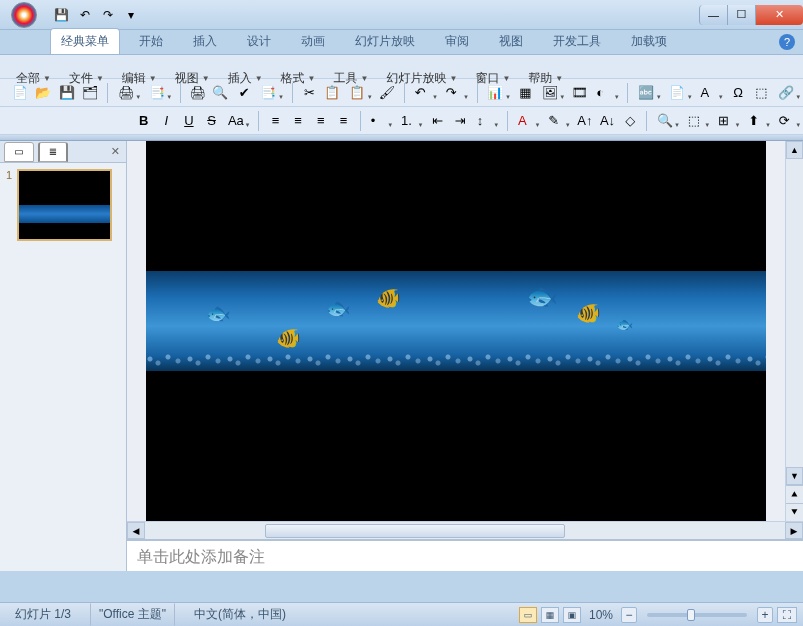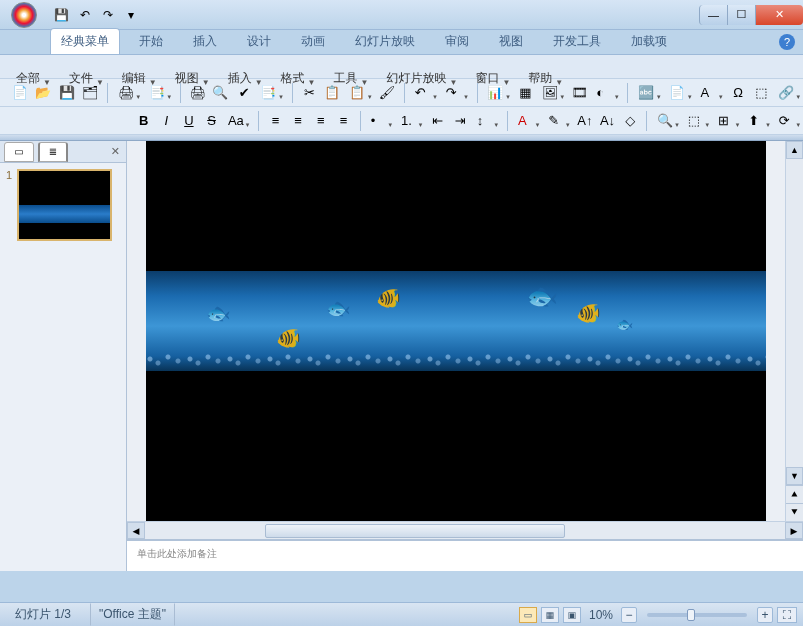--- a/index.html
+++ b/index.html
@@ -18,21 +18,21 @@
 .winbtn.min { border-top-left-radius:4px; border-bottom-left-radius:4px; }
 
 
 .ribbon-tabs { height:25px; display:flex; align-items:end; padding-left:50px; gap:8px; border-bottom:1px solid #9db9d8; position:relative;}
 .rtab { padding:4px 10px; font-size:12px; color:#3e5d80; cursor:pointer; border:1px solid transparent; border-bottom:0; border-radius:4px 4px 0 0; }
 .rtab.active { background:#ffffff; border-color:#9db9d8;font-family:Liberation Serif, serif; }
 .help-icon { position:absolute; right:8px; top:4px; width:16px; height:16px; border-radius:50%; background:#3d7fd1; color:#fff; font-size:11px; text-align:center; line-height:16px; cursor:pointer;}
 
 
 .menurow { height:24px; background:#dfe9f5; border-bottom:1px solid #c0d2e6; display:flex; align-items:center; padding-left:10px; gap:6px; }
-.menuitem { padding:10px 6px; font-size:12px; color:#333; display:flex; align-items:flex-end; cursor:pointer;margin-top:23px; }
+.menuitem { padding:10px 6px; font-size:12px; color:#333; display:flex; align-items:center; cursor:pointer;margin-top:23px; }
 .menuitem .dd { font-size:8px; margin-left:3px; color:#555; }
 
 
 .toolrow { height:28px; background:#e4edf7; border-bottom:1px solid #c0d2e6; display:flex; align-items:center; padding-left:10px; gap:2px; }
 .tbtn { width:22px; height:22px; display:flex; align-items:center; justify-content:center; border:1px solid transparent; border-radius:3px; cursor:pointer; font-size:13px; }
 .tbtn.wdd { width:30px; justify-content:flex-start; padding-left:3px; position:relative; }
 .tbtn.wdd::after { content:"▾"; font-size:7px; position:absolute; right:2px; bottom:2px; color:#555;}
 .sep { width:1px; height:20px; background:#a7bfd9; margin:0 4px; }
 .ribbon-bottom { height:6px; background:linear-gradient(#d0deee,#b3c9e2); border-bottom:1px solid #8fa9c7; }
 
@@ -60,21 +60,21 @@
 .vbar .up, .vbar .down { height:18px; width:100%; background:#d2deec; display:flex; align-items:center; justify-content:center; font-size:9px; cursor:pointer; border:1px solid #b4c5da;}
 .vbar .track { flex:1; }
 .vbar .nav { height:18px; width:100%; display:flex; align-items:center; justify-content:center; font-size:11px; cursor:pointer; border-top:1px solid #b4c5da;}
 
 .hbar { height:18px; display:flex; background:#e4eaf2; border-top:1px solid #c2d1e3;}
 .hbar .btn { width:18px; background:#d2deec; border:1px solid #b4c5da; display:flex; align-items:center; justify-content:center; font-size:9px; cursor:pointer;}
 .hbar .htrack { flex:1; display:flex; align-items:center;}
 .hbar .hthumb { width:300px; height:14px; margin-left:120px; background:linear-gradient(#eef3f9,#cedbea); border:1px solid #a9bcd3; border-radius:2px;}
 
 
-.notes { height:32px; background:#fff; border-top:2px solid #b0c2d8; padding:6px 10px; font-size:10px; color:#888; }
+.notes { height:32px; background:#fff; border-top:2px solid #b0c2d8; padding:6px 10px; font-size:16px; color:#888; }
 
 
 .status { position:absolute; bottom:0; left:0; right:0; height:24px; background:linear-gradient(#d9e5f2,#bcd1e8); border-top:1px solid #9db9d8; display:flex; align-items:center; padding:0 6px; font-size:12px; color:#3b556e; gap:10px;}
 .status .seg { padding:2px 8px; border:1px solid transparent; }
 .status .seg.brd { border-left:1px solid #a9bcd3; border-right:1px solid #a9bcd3; }
 .status .right { margin-left:auto; display:flex; align-items:center; gap:4px;}
 .viewbtn { width:18px; height:16px; border:1px solid #9db9d8; background:#e8eef7; cursor:pointer; display:flex; align-items:center; justify-content:center; font-size:9px;}
 .viewbtn.on { background:#fce9b8; border-color:#d9a94a;}
 .zoomslider { width:100px; height:4px; background:#aac1dc; position:relative; border-radius:2px; margin:0 6px;}
 .zoomslider .knob { position:absolute; left:40%; top:-4px; width:8px; height:12px; background:#eef3f9; border:1px solid #7f9bc0; border-radius:2px;}
@@ -386,20 +386,21 @@
     </div>
     <div class="notes">
       <span>单击此处添加备注</span>
     </div>
   </div>
 </div>
 
 <div class="status">
   <div class="seg">幻灯片 1/3</div>
   <div class="seg brd">"Office 主题"</div>
+  <div class="seg">中文(简体，中国)</div>
   <div class="right">
     <div class="viewbtn on">▭</div>
     <div class="viewbtn">▦</div>
     <div class="viewbtn">▣</div>
     <span style="margin:0 4px">10%</span>
     <div class="zbtn">−</div>
     <div class="zoomslider">
         <div class="knob"></div>
       </div>
     <div class="zbtn">+</div>

